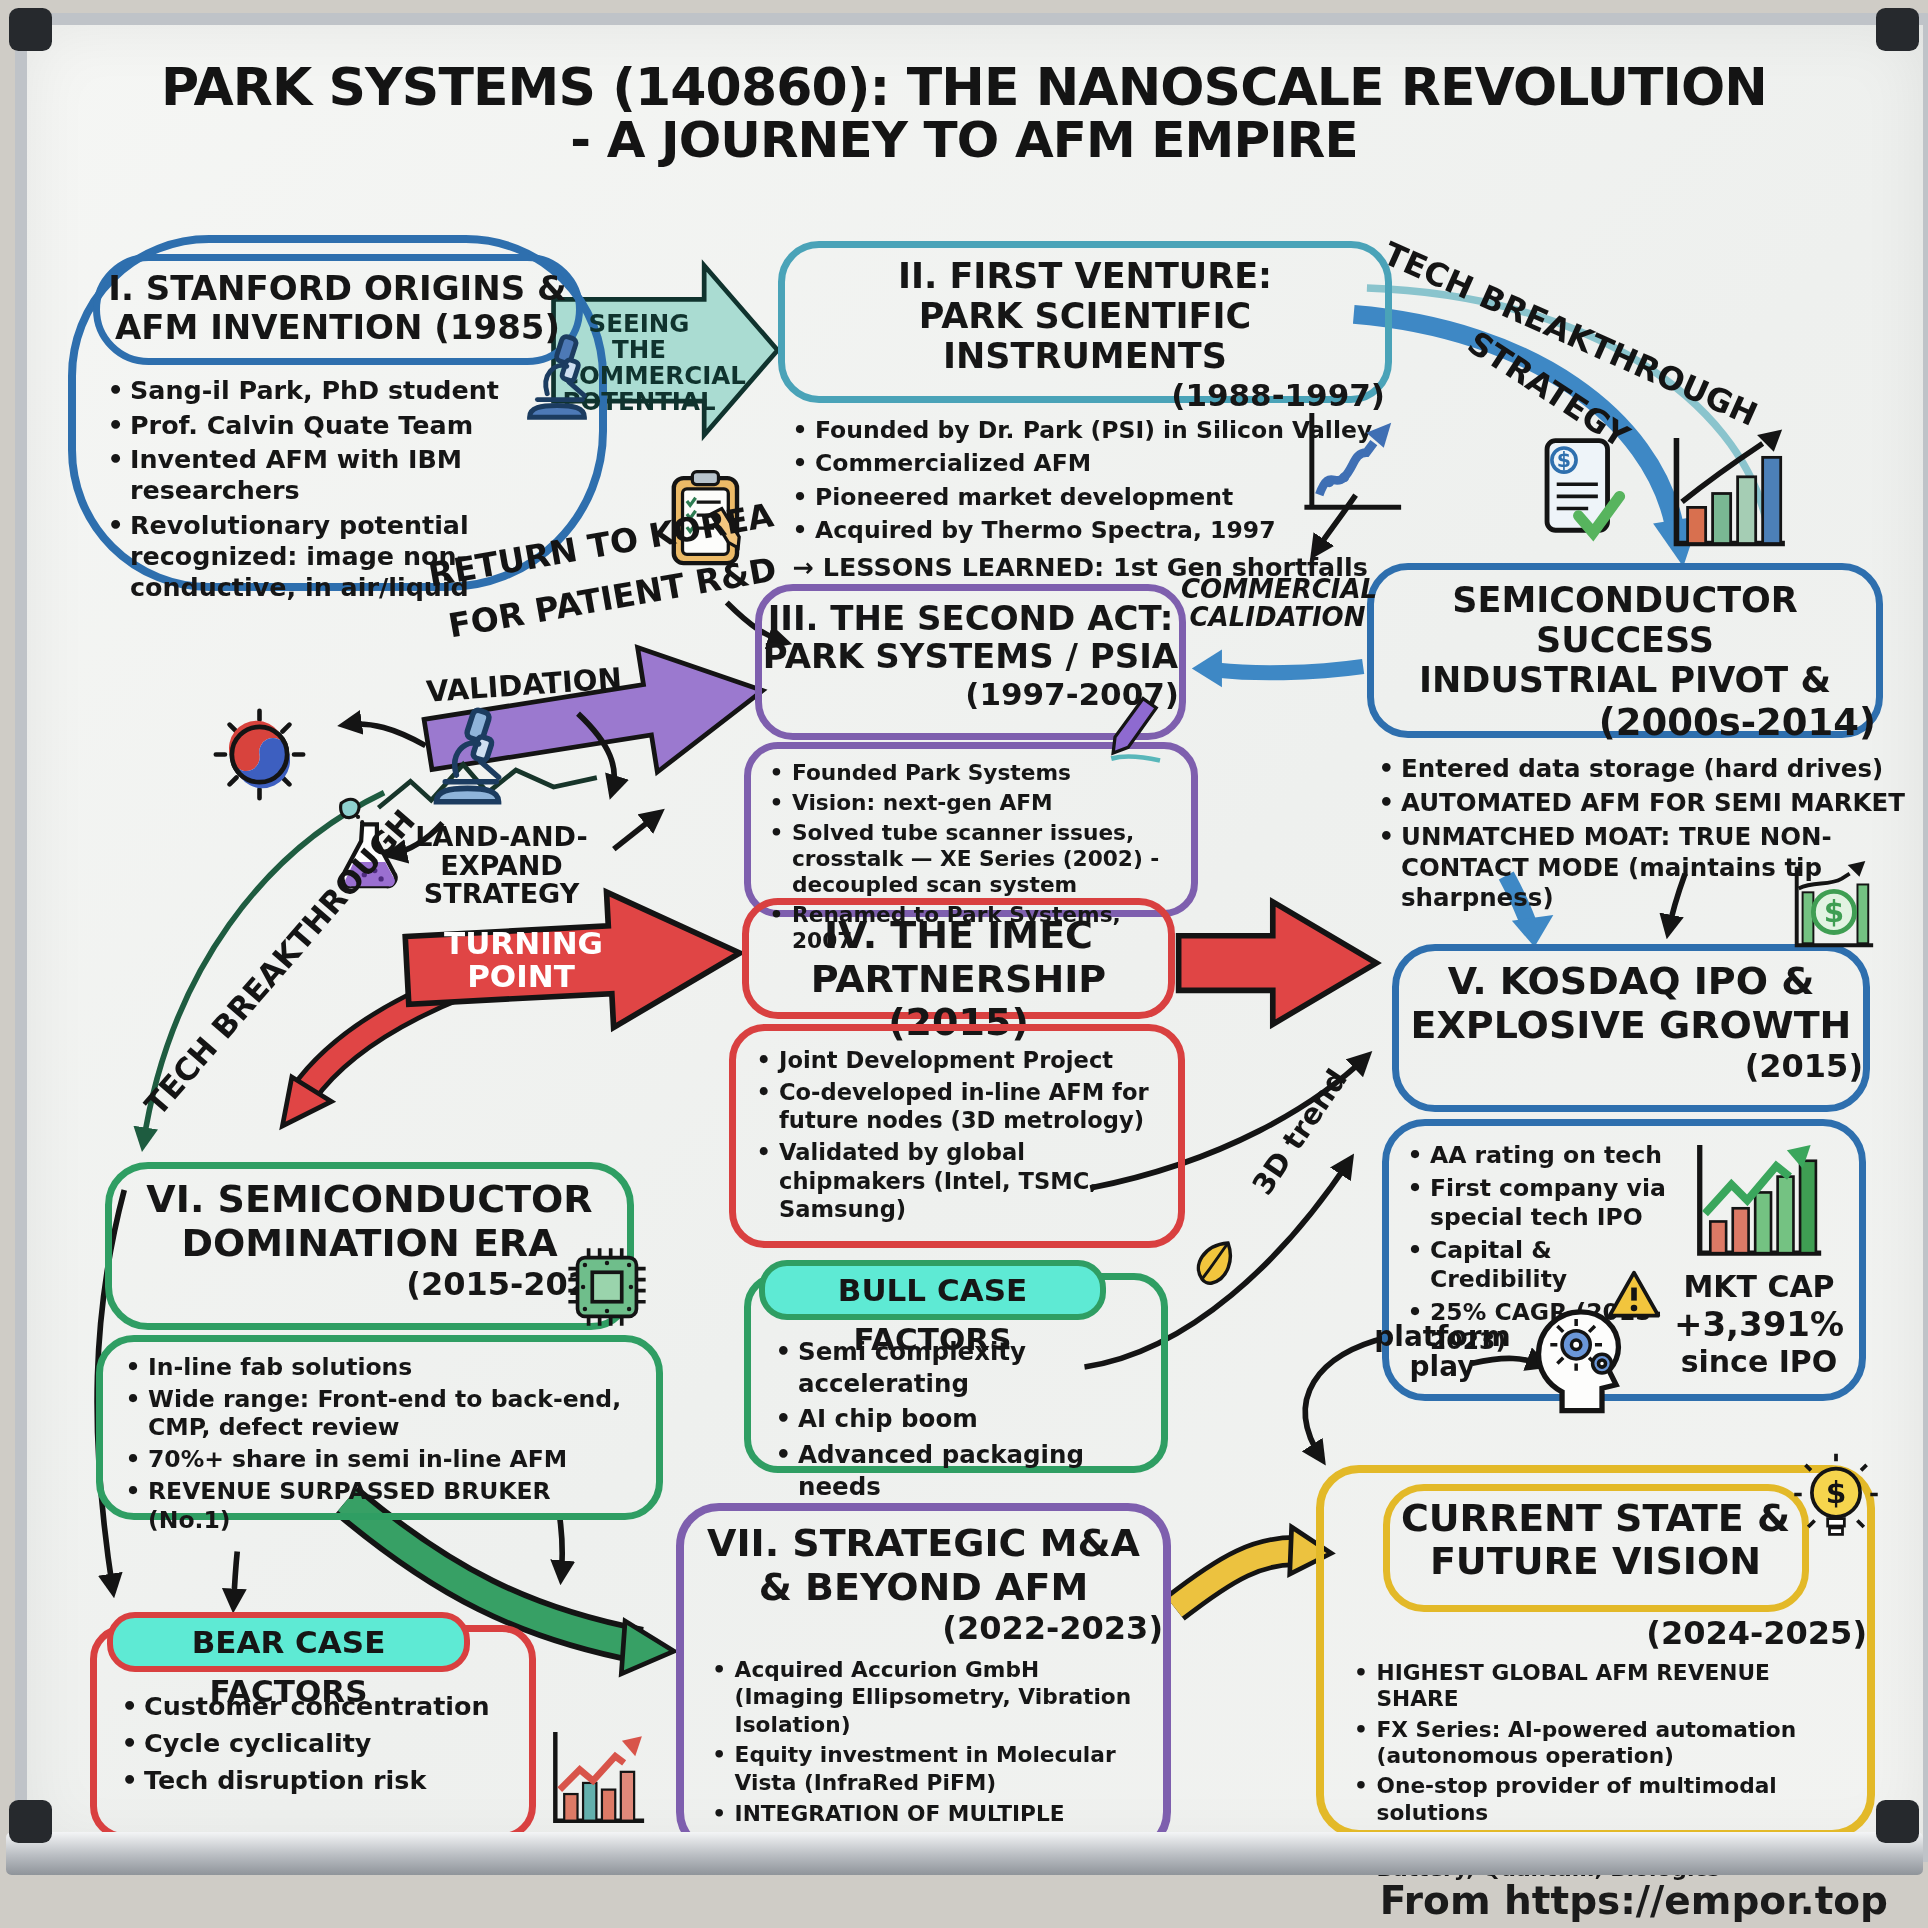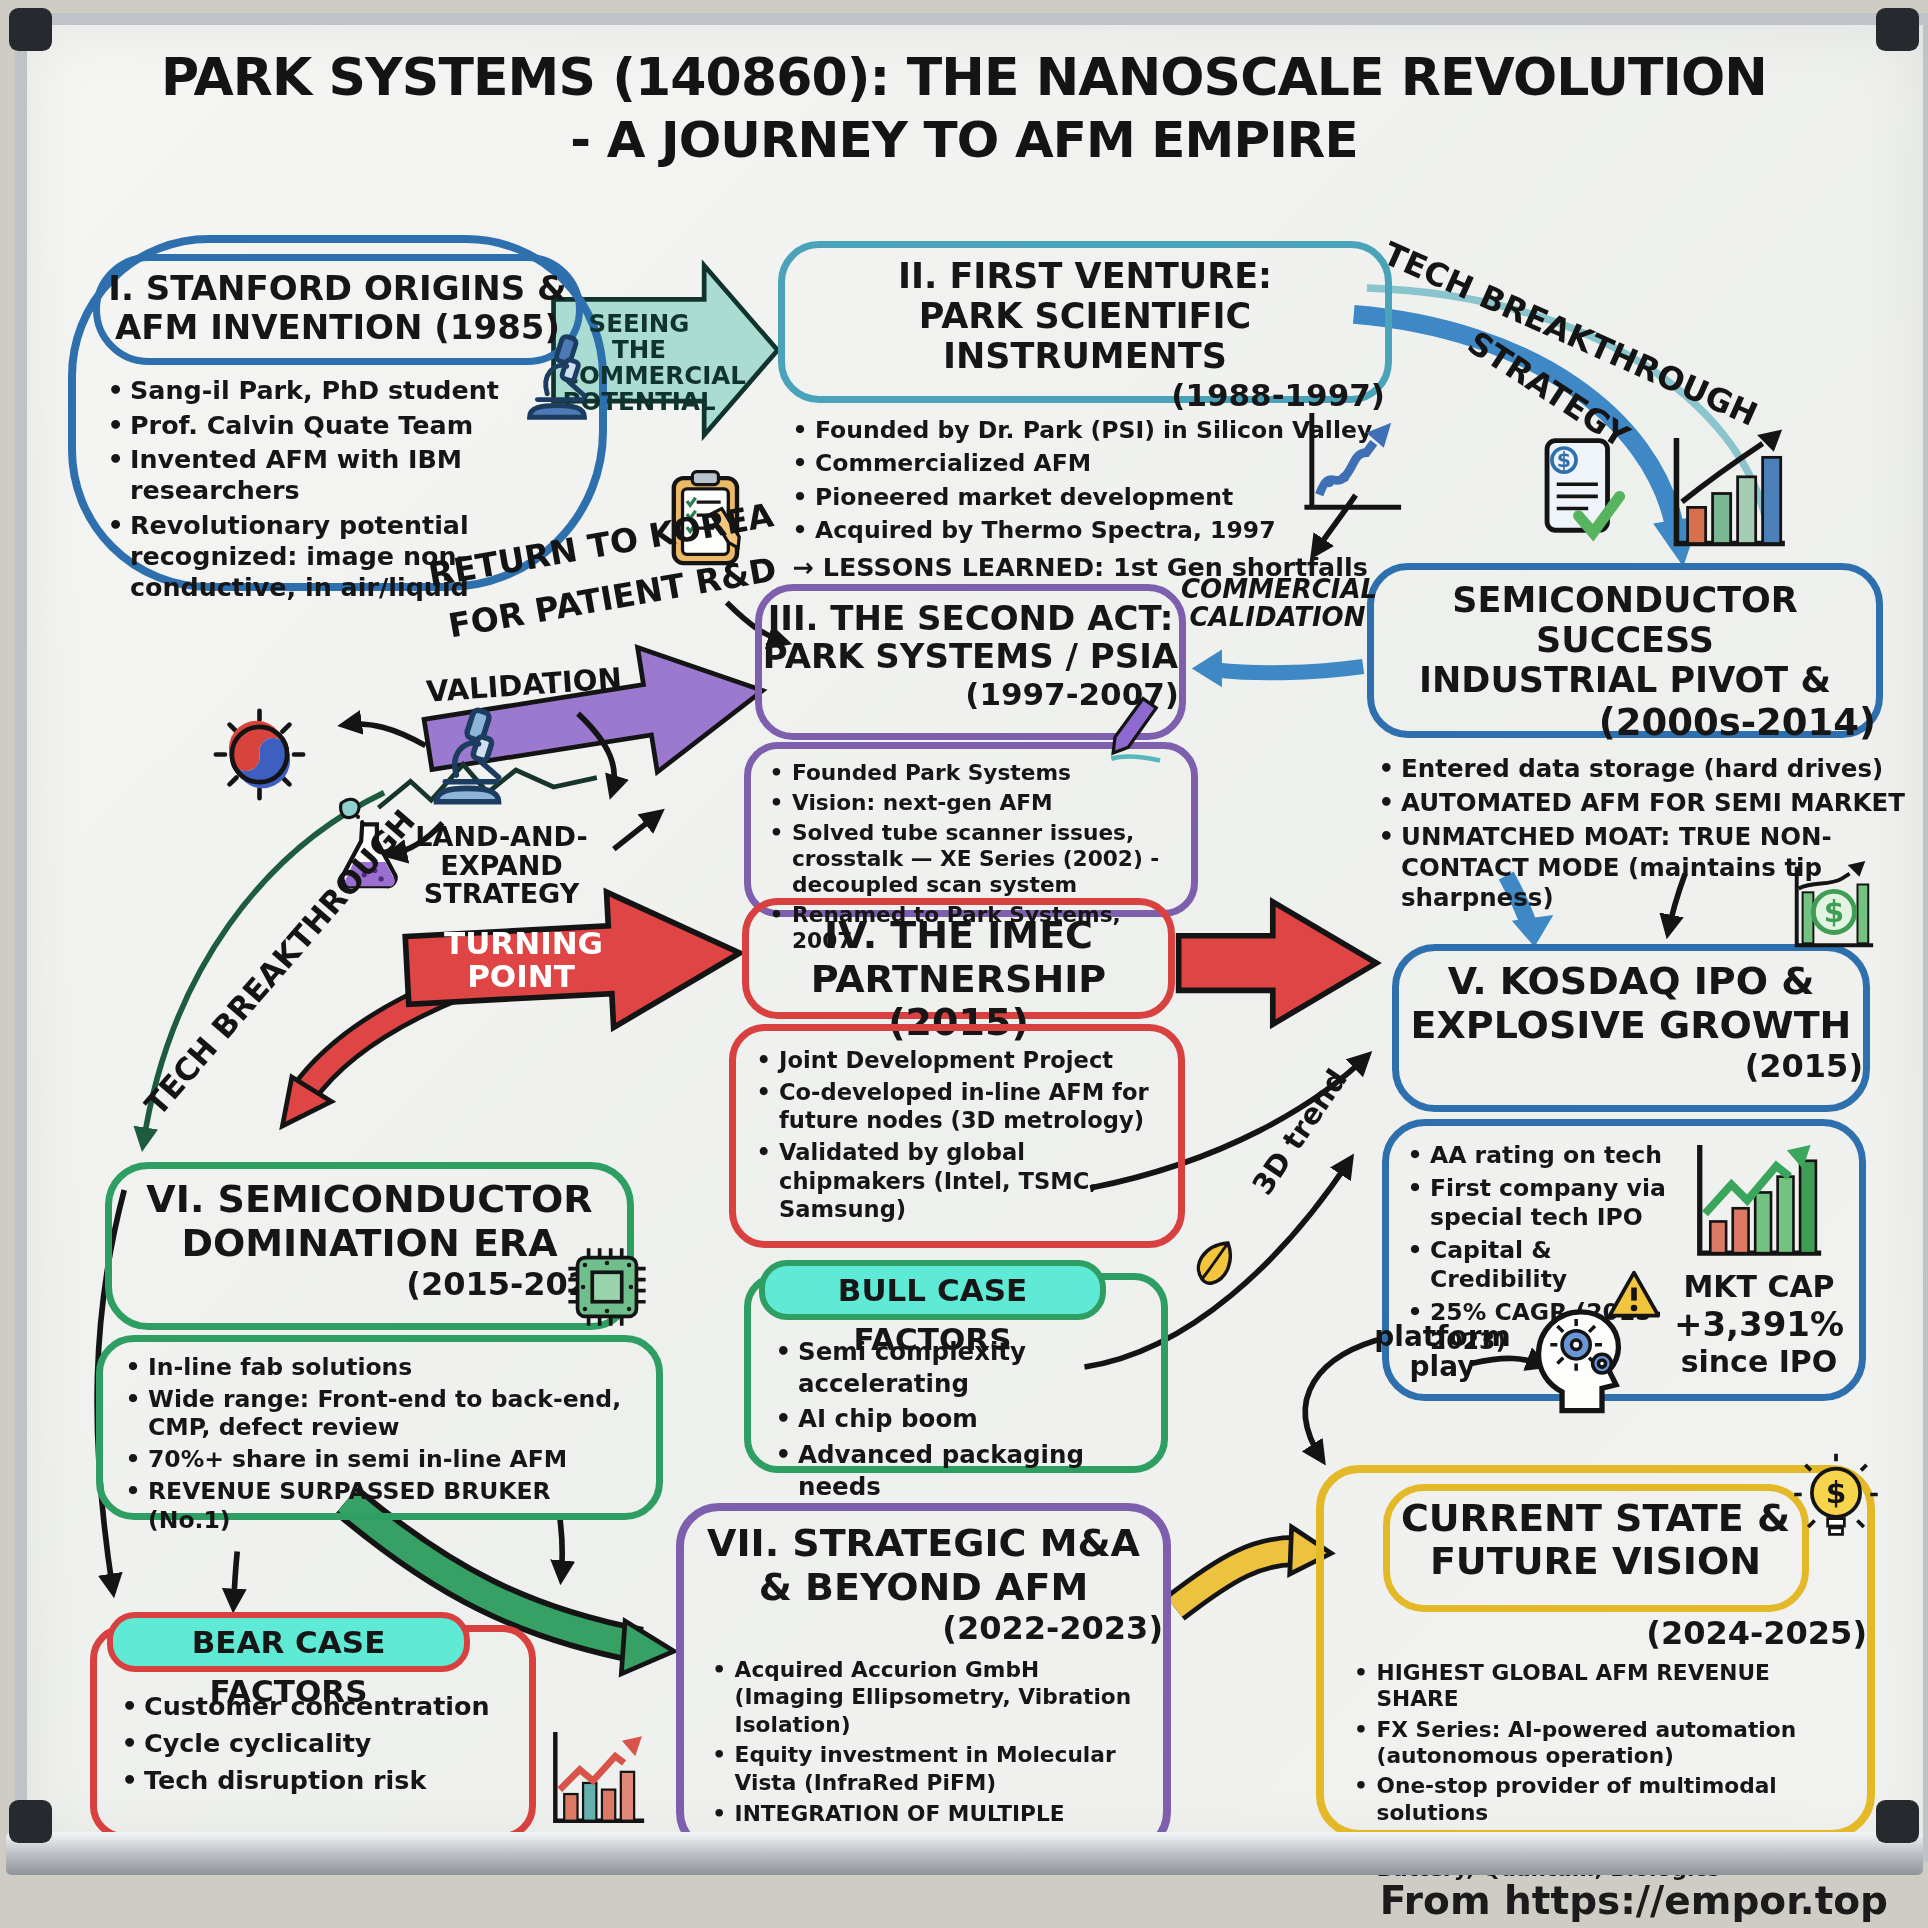--- a/index.html
+++ b/index.html
@@ -28,21 +28,21 @@
 <body>
 
 <div id="canvas">
   <div class="board"></div>
   <div class="cap" style="left:9.4px;top:7.5px;"></div>
   <div class="cap" style="right:9.4px;top:7.5px;"></div>
   <div class="cap" style="left:9.4px;top:1800px;"></div>
   <div class="cap" style="right:9.4px;top:1800px;"></div>
   <div class="tray"></div>
 
-  <div class="ttl" style="top:47px;font-size:52px;">PARK SYSTEMS (140860): THE NANOSCALE REVOLUTION</div>
+  <div class="ttl" style="top:57px;font-size:52px;">PARK SYSTEMS (140860): THE NANOSCALE REVOLUTION</div>
   <div class="ttl" style="top:111px;font-size:50px;">- A JOURNEY TO AFM EMPIRE</div>
 
   <svg class="layer" width="1928" height="1928" viewBox="0 0 2048 2048">
     <defs>
       <marker id="mA" viewBox="0 0 10 10" refX="7" refY="5" markerWidth="4.4" markerHeight="4.4" orient="auto-start-reverse">
           <path d="M0 0 L10 5 L0 10 Z" fill="#141414"></path>
         </marker>
       <marker id="mG" viewBox="0 0 10 10" refX="7" refY="5" markerWidth="4.4" markerHeight="4.4" orient="auto-start-reverse">
           <path d="M0 0 L10 5 L0 10 Z" fill="#1e5c40"></path>
         </marker>

